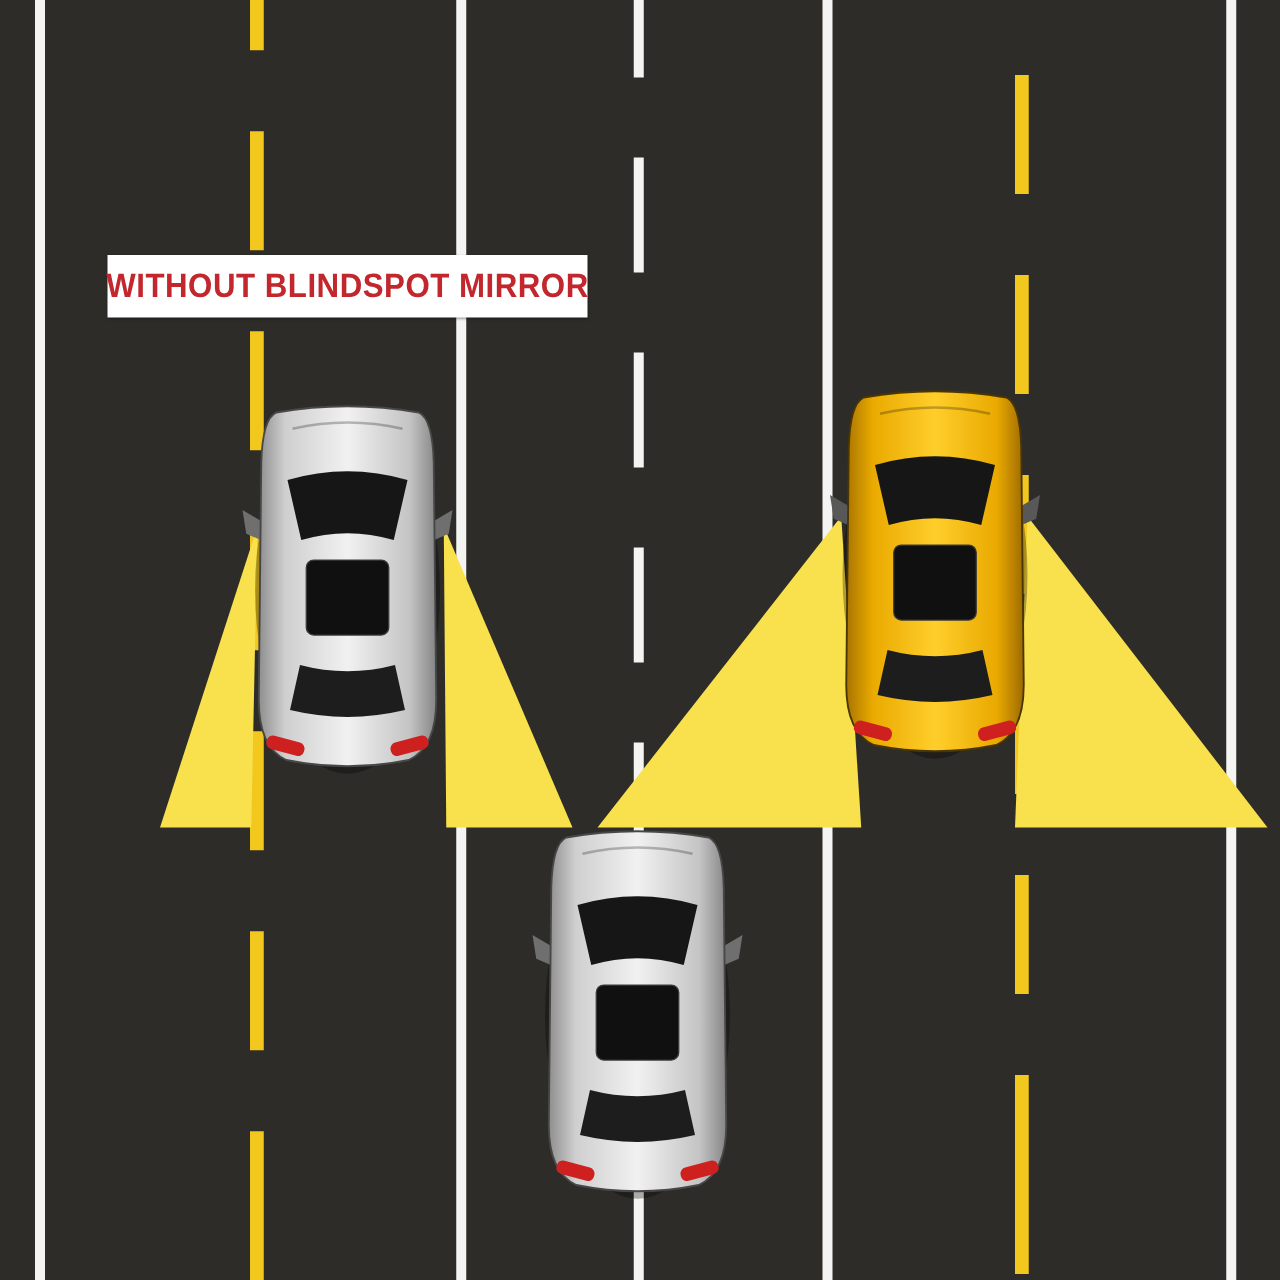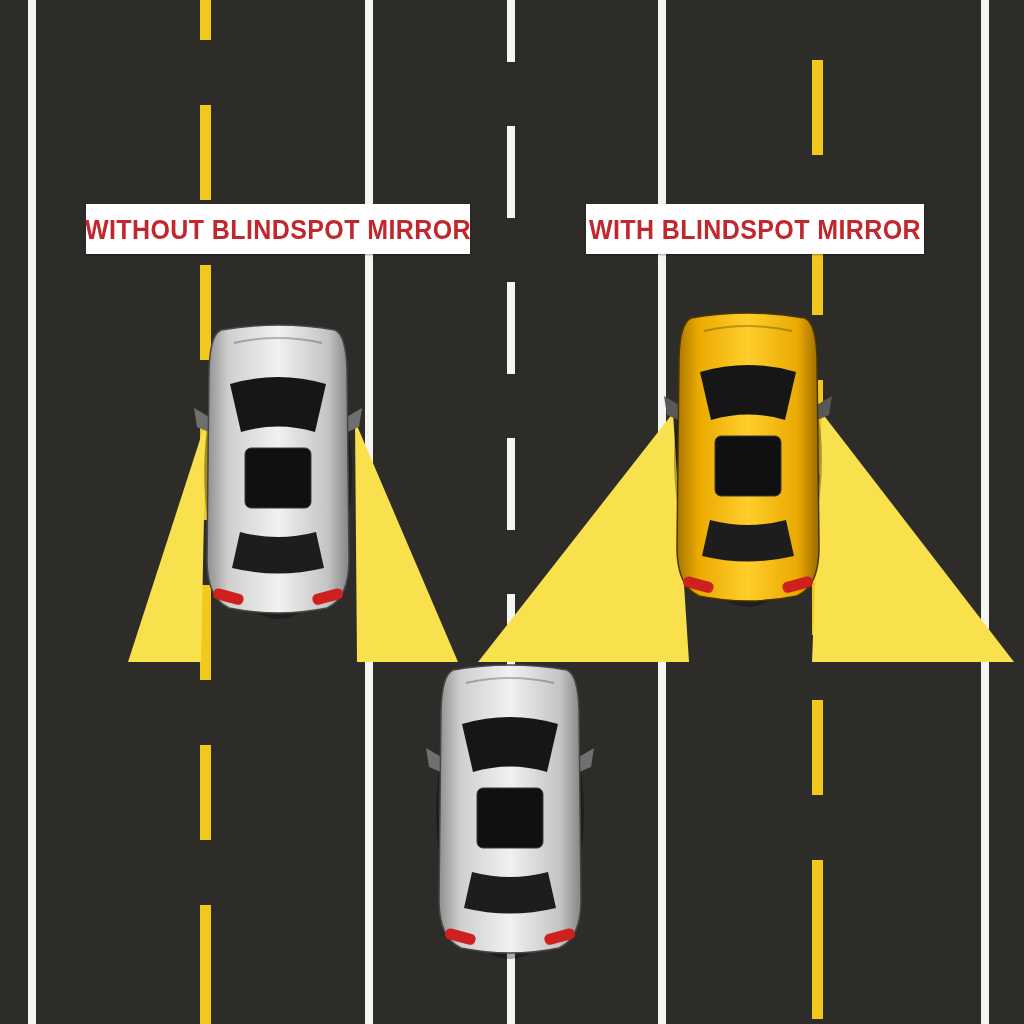--- a/index.html
+++ b/index.html
@@ -131,17 +131,14 @@
     <path d="M42,64 Q90,50 138,64 L127,112 Q90,101 53,112 Z" fill="#161616"></path>
     <rect x="57" y="128" width="66" height="60" rx="6" fill="#101010" stroke="#3a3a3a"></rect>
     <path d="M52,212 Q90,222 128,212 L136,248 Q90,259 44,248 Z" fill="#1d1d1d"></path>
     <rect x="25" y="271" width="31" height="11" rx="5" fill="#cf2020" transform="rotate(15 40 276)"></rect>
     <rect x="124" y="271" width="31" height="11" rx="5" fill="#cf2020" transform="rotate(-15 140 276)"></rect>
   </svg>
 
   <div class="banner" style="left:86px;top:204px;width:384px;">
     <span class="banner-text">WITHOUT BLINDSPOT MIRROR</span>
   </div>
-  <div class="banner" style="left:586px;top:204px;width:338px;">
-    <span class="banner-text">WITH BLINDSPOT MIRROR</span>
-  </div>
 
 </div>
 
 </body></html>

